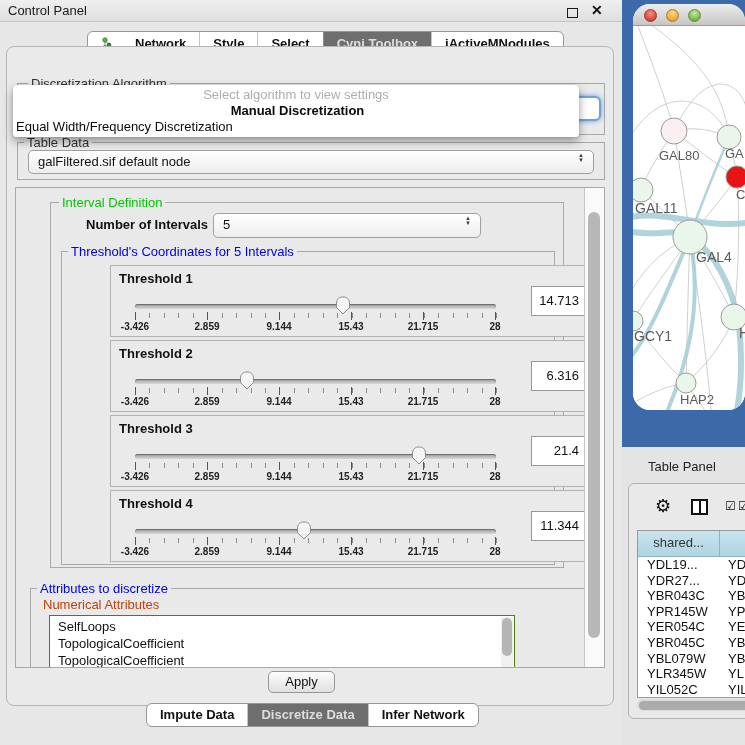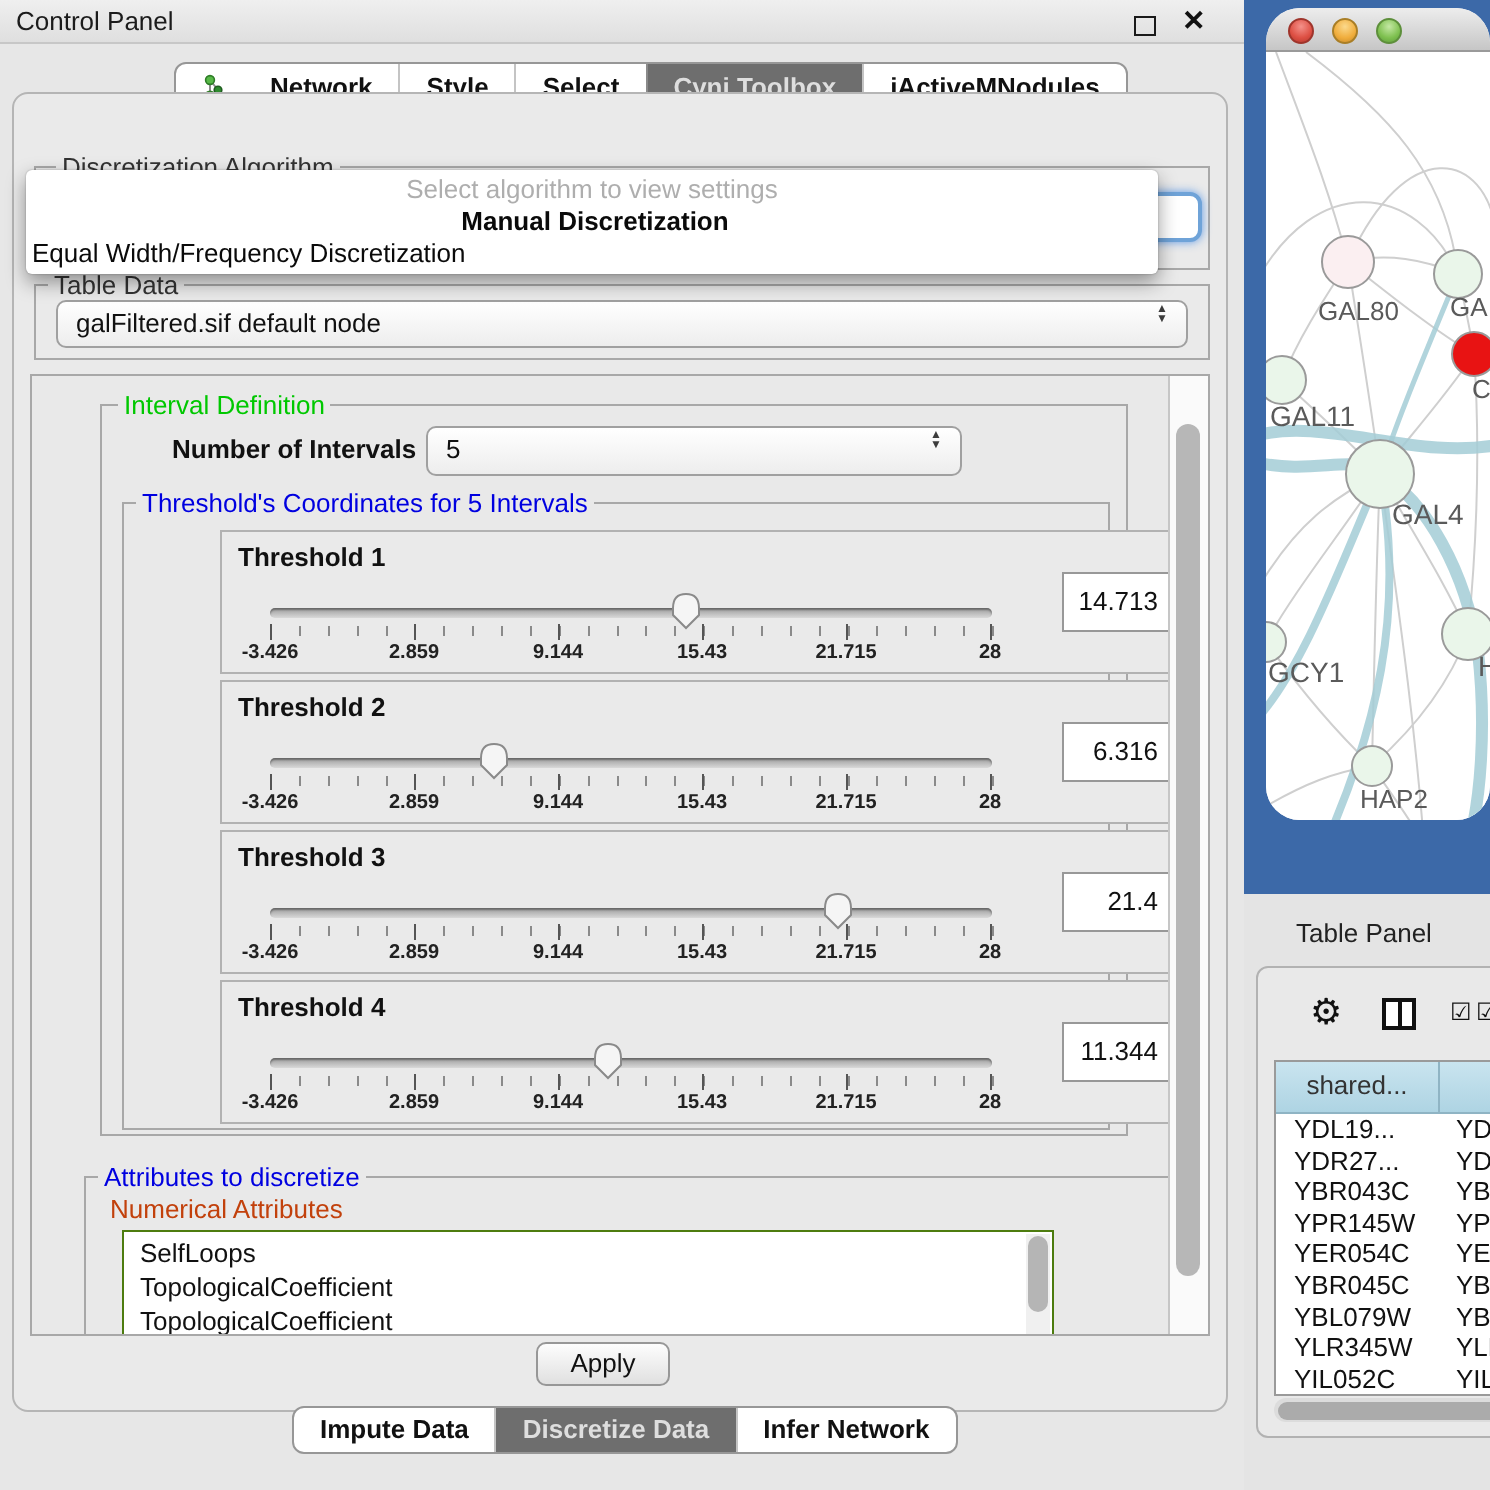--- a/index.html
+++ b/index.html
@@ -71,21 +71,21 @@
   .th-ticks-minor { position:absolute; left:0; top:9px; width:362px; height:5px;
     background:repeating-linear-gradient(to right,#8a8a8a 0,#8a8a8a 1px,transparent 1px,transparent 14.44px); }
   .th-ticks-major { position:absolute; left:0; top:8px; width:362px; height:8px;
     background:repeating-linear-gradient(to right,#555 0,#555 1px,transparent 1px,transparent 72px); }
   .th-thumb { position:absolute; top:-8px; }
   .th-ticklabels { position:absolute; left:0; top:17px; width:362px; height:13px; }
   .th-ticklabels span { position:absolute; transform:translateX(-50%); font-size:10px; font-weight:bold; color:#222; white-space:nowrap; }
   .th-value { position:absolute; right:8px; top:20px; width:54px; height:30px; background:#fff; border:1px solid #989898;
     font-size:13px; color:#111; text-align:right; line-height:28px; padding-right:5px; }
 
-  .fs-attrs { left:26px; top:400px; width:572px; height:90px; }
+  .fs-attrs { left:14px; top:400px; width:572px; height:90px; }
   .attr-label { position:absolute; left:12px; top:8px; font-size:13px; font-weight:normal; color:#c2410c; }
   .listbox { position:absolute; left:18px; top:26px; width:466px; height:60px; background:#fff; border:1px solid #4d7c0f; overflow:hidden; }
   .listbox ul { list-style:none; padding:2px 0 0 8px; }
   .listbox li { font-size:13px; line-height:17px; color:#111; white-space:nowrap; }
   .list-scrollbar { position:absolute; right:1px; top:1px; width:12px; height:56px; background:#f0f0f0; }
   .list-scrollbar .thumb { position:absolute; left:1px; top:1px; width:10px; height:38px; background:#b5b5b5; border-radius:5px; }
 
   .apply-btn { position:absolute; left:261px; top:624px; width:67px; height:22px;
     background:linear-gradient(#fdfdfd,#e0e0e0); border:1px solid #979797; border-radius:5px;
     font-size:13px; color:#111; text-align:center; line-height:20px; font-family:"Liberation Sans",sans-serif; }

